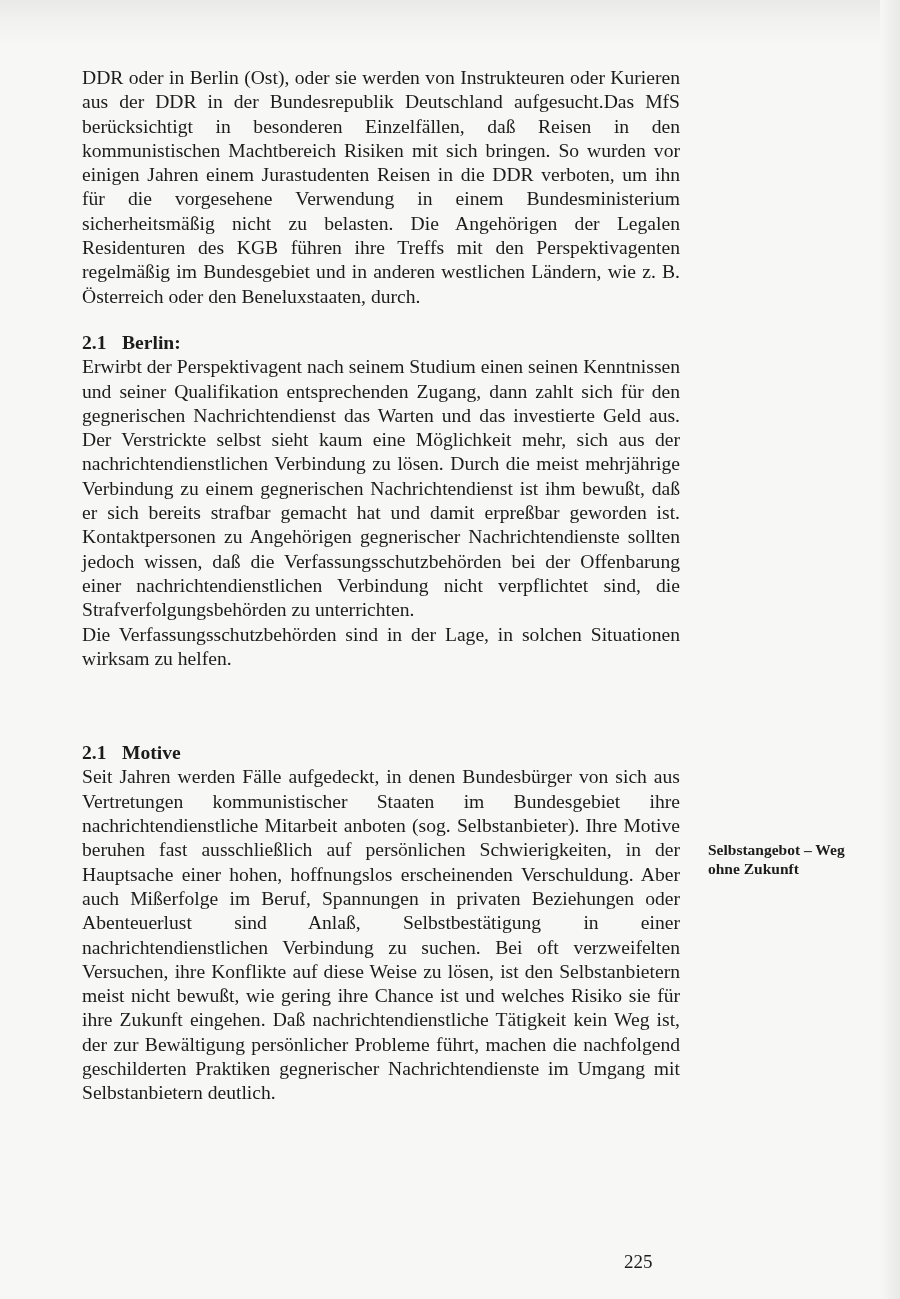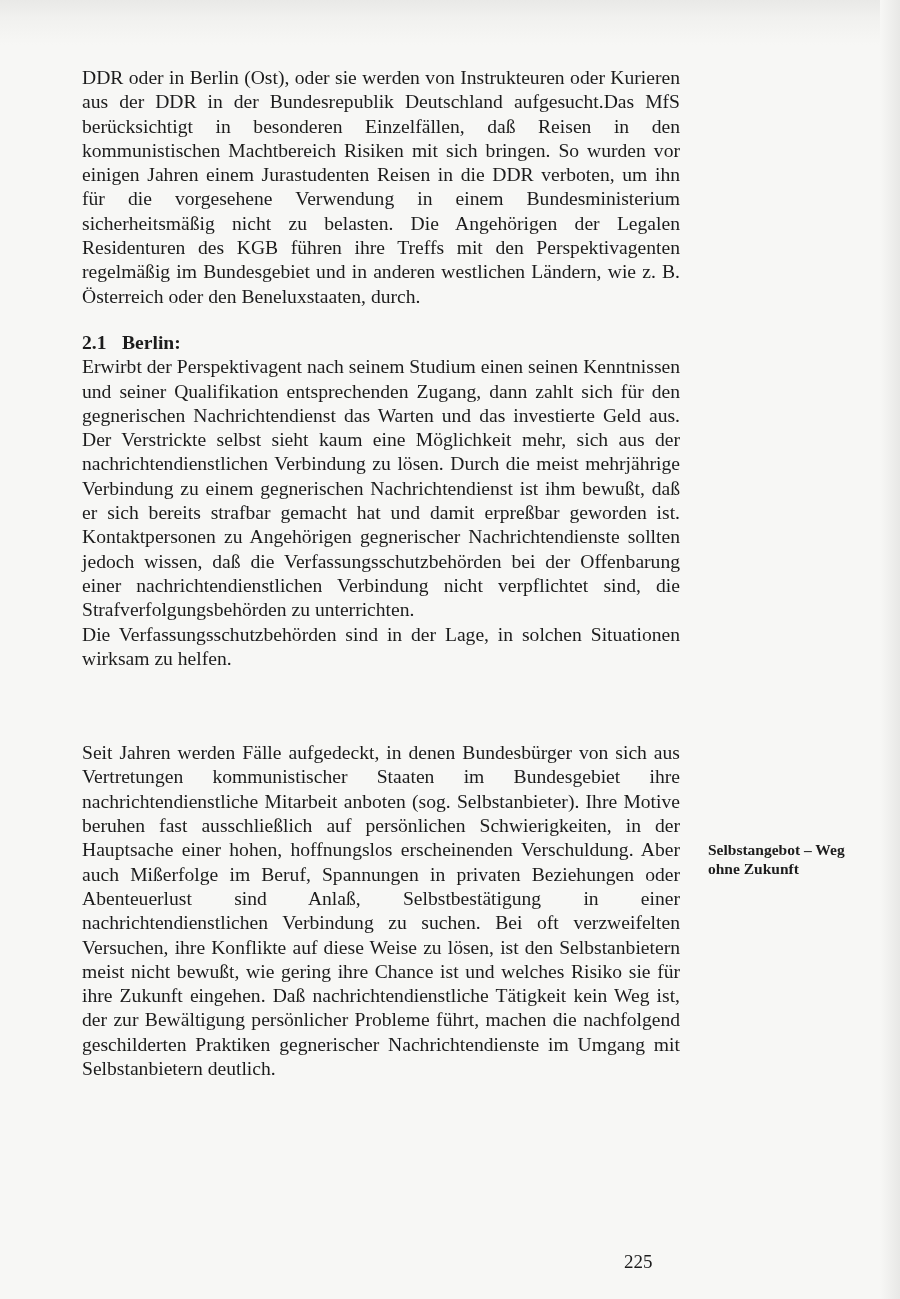--- a/index.html
+++ b/index.html
@@ -30,17 +30,18 @@
   <p class="p">DDR oder in Berlin (Ost), oder sie werden von Instrukteuren oder Kurieren aus der DDR in der Bundesrepublik Deutschland aufgesucht.Das MfS berücksichtigt in besonderen Einzelfällen, daß Reisen in den kommunistischen Machtbereich Risiken mit sich bringen. So wurden vor einigen Jahren einem Jurastudenten Reisen in die DDR verboten, um ihn für die vorgesehene Verwendung in einem Bundesministerium sicherheitsmäßig nicht zu belasten. Die Angehörigen der Legalen Residenturen des KGB führen ihre Treffs mit den Perspektivagenten regelmäßig im Bundesgebiet und in anderen westlichen Ländern, wie z. B. Österreich oder den Beneluxstaaten, durch.</p>
 
   <div class="gap1"></div>
   <p class="h"><span class="num">2.1</span><span>Berlin:</span></p>
   <p class="p">Erwirbt der Perspektivagent nach seinem Studium einen seinen Kenntnissen und seiner Qualifikation entsprechenden Zugang, dann zahlt sich für den gegnerischen Nachrichtendienst das Warten und das investierte Geld aus. Der Verstrickte selbst sieht kaum eine Möglichkeit mehr, sich aus der nachrichtendienstlichen Verbindung zu lösen. Durch die meist mehrjährige Verbindung zu einem gegnerischen Nachrichtendienst ist ihm bewußt, daß er sich bereits strafbar gemacht hat und damit erpreßbar geworden ist. Kontaktpersonen zu Angehörigen gegnerischer Nachrichtendienste sollten jedoch wissen, daß die Verfassungsschutzbehörden bei der Offenbarung einer nachrichtendienstlichen Verbindung nicht verpflichtet sind, die Strafverfolgungsbehörden zu unterrichten.</p>
   <p class="p bold">Die Verfassungsschutzbehörden sind in der Lage, in solchen Situationen wirksam zu helfen.</p>
 
   <div class="gap2"></div>
 
   <div class="gap3"></div>
+  <p class="h"><span class="num">2.1</span><span>Motive</span></p>
   <p class="p">Seit Jahren werden Fälle aufgedeckt, in denen Bundesbürger von sich aus Vertretungen kommunistischer Staaten im Bundesgebiet ihre nachrichtendienstliche Mitarbeit anboten (sog. Selbstanbieter). Ihre Motive beruhen fast ausschließlich auf persönlichen Schwierigkeiten, in der Hauptsache einer hohen, hoffnungslos erscheinenden Verschuldung. Aber auch Mißerfolge im Beruf, Spannungen in privaten Beziehungen oder Abenteuerlust sind Anlaß, Selbstbestätigung in einer nachrichtendienstlichen Verbindung zu suchen. Bei oft verzweifelten Versuchen, ihre Konflikte auf diese Weise zu lösen, ist den Selbstanbietern meist nicht bewußt, wie gering ihre Chance ist und welches Risiko sie für ihre Zukunft eingehen. Daß nachrichtendienstliche Tätigkeit kein Weg ist, der zur Bewältigung persönlicher Probleme führt, machen die nachfolgend geschilderten Praktiken gegnerischer Nachrichtendienste im Umgang mit Selbstanbietern deutlich.</p>
 </div>
 
 <div class="margin-note">Selbstangebot – Weg ohne Zukunft</div>
 <div class="pagenum">225</div>
 
 </body></html>

